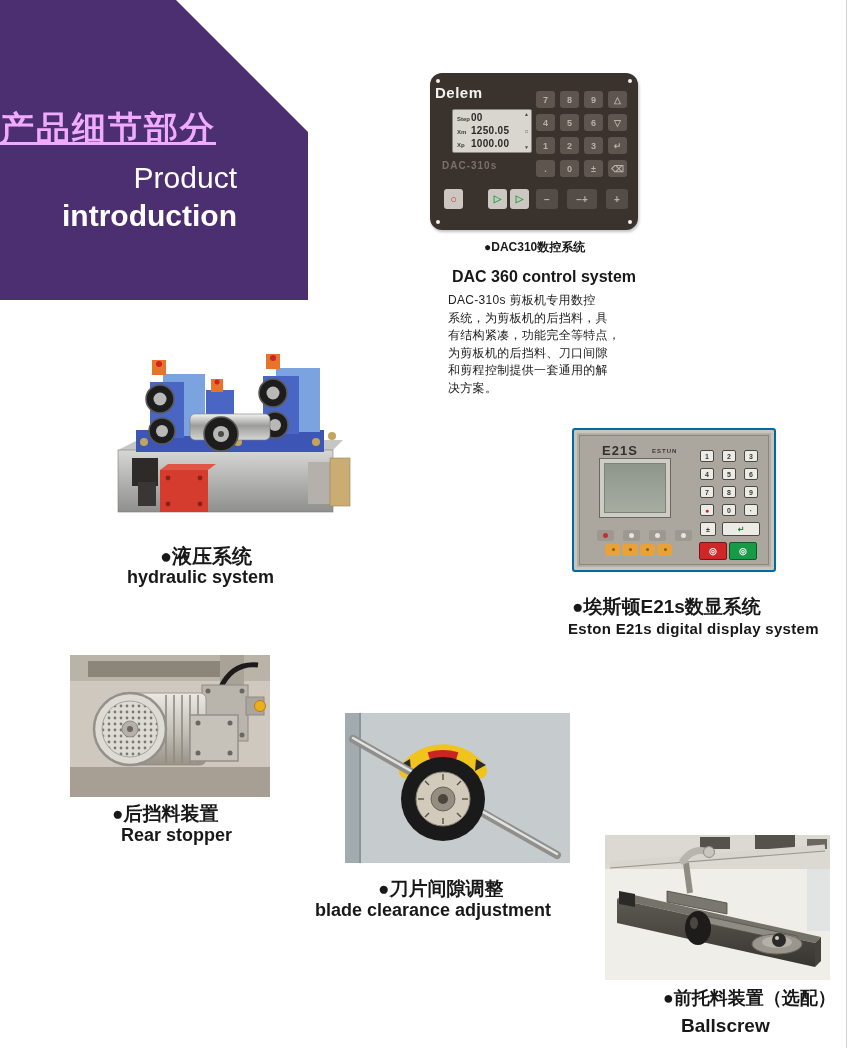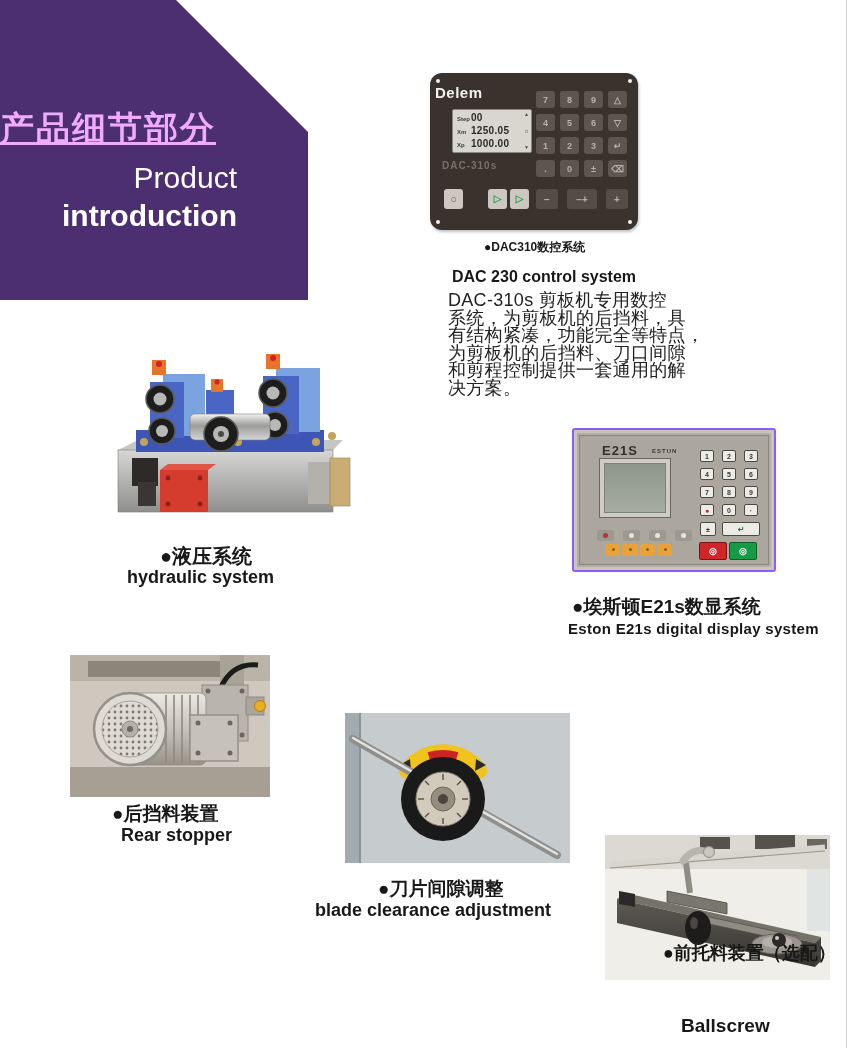--- a/index.html
+++ b/index.html
@@ -37,21 +37,21 @@
         display:flex;align-items:center;justify-content:center;}
   .dac .lightkey{position:absolute;width:19px;height:20px;top:116px;background:#ccc8c1;border-radius:3px;
                  display:flex;align-items:center;justify-content:center;font-weight:bold;}
   .dac .stopglyph{color:#c23038;font-size:11px;line-height:11px;}
   .dac .startglyph{color:#2f9e50;font-size:10px;line-height:10px;}
   .dac .darkkey{position:absolute;top:116px;height:20px;background:#544d47;border-radius:3px;color:#b7b1a9;
                 font-size:10px;font-weight:bold;display:flex;align-items:center;justify-content:center;}
 
   
   .e21{position:absolute;left:572px;top:428px;width:200px;height:140px;background:#b2aea6;
-       border:2px solid #8b5cf6;border-radius:3px;box-shadow:inset 0 0 0 3px #c9c5bd;}
+       border:2px solid #0369a1;border-radius:3px;box-shadow:inset 0 0 0 3px #c9c5bd;}
   .e21 .inner{position:absolute;left:5px;top:5px;right:5px;bottom:5px;background:#aba79e;border:1px solid #8a867e;}
   .e21 .model{position:absolute;left:28px;top:13px;color:#33312d;font-size:13px;font-weight:bold;letter-spacing:1px;}
   .e21 .brand{position:absolute;left:78px;top:18px;color:#3a3834;font-size:6px;font-weight:bold;letter-spacing:1px;}
   .e21 .lcd{position:absolute;left:25px;top:28px;width:72px;height:60px;background:#cfccc4;
             border:1px solid #6b675f;box-sizing:border-box;padding:4px;}
   .e21 .lcd .scr{width:100%;height:100%;background:linear-gradient(#8e968c,#a6aca0);border:1px solid #7c837a;box-sizing:border-box;}
   .e21 .keypad{position:absolute;left:126px;top:20px;display:grid;grid-template-columns:repeat(3,14px);
                grid-auto-rows:12px;gap:6px 8px;}
   .ekey{background:#edebe5;border:1px solid #4c4944;border-radius:2px;font-size:7px;font-weight:bold;color:#3a3834;
         display:flex;align-items:center;justify-content:center;line-height:7px;}
@@ -64,21 +64,21 @@
   .fnkey.red::after{background:#c23030;}
   .e21 .orange{position:absolute;left:31px;top:114px;width:67px;height:12px;display:flex;gap:2px;}
   .oseg{flex:1;background:#e9a23a;border-radius:3px;position:relative;}
   .oseg::after{content:"";position:absolute;left:45%;top:4px;width:3px;height:3px;border-radius:50%;background:#8a5c10;}
   .e21 .bigbtn{position:absolute;top:112px;width:26px;height:16px;border-radius:2px;color:#fff;
                font-size:9px;font-weight:bold;display:flex;align-items:center;justify-content:center;line-height:9px;}
   .e21 .redbtn{left:125px;background:#cf2727;border:1px solid #7c1414;}
   .e21 .greenbtn{left:155px;background:#169a46;border:1px solid #0b5c28;}
 
   
-  .dac-body{position:absolute;left:448px;top:292px;font-size:18px;line-height:17.5px;color:#222;
+  .dac-body{position:absolute;left:448px;top:292px;font-size:12px;line-height:17.5px;color:#222;
             letter-spacing:.3px;white-space:nowrap;}
 
   .photo{position:absolute;}
 </style>
 </head>
 <body>
 
 <div class="page">
   <div class="right-rule"></div>
 
@@ -144,21 +144,21 @@
       </div>
     <div class="lightkey" style="left:80px;">
         <span class="startglyph">▷</span>
       </div>
     <div class="darkkey" style="left:106px;width:22px;">−</div>
     <div class="darkkey" style="left:137px;width:30px;">−+</div>
     <div class="darkkey" style="left:176px;width:22px;">+</div>
   </div>
 
   <div class="cap" style="left:452px;top:239px;font-size:12px;margin-left:32px;">●DAC310数控系统</div>
-  <div class="cap" style="left:452px;top:268px;font-size:16px;">DAC 230 control system</div>
+  <div class="cap" style="left:452px;top:268px;font-size:16px;">DAC 360 control system</div>
   <div class="dac-body">
     <div>DAC-310s 剪板机专用数控</div>
     <div>系统，为剪板机的后挡料，具</div>
     <div>有结构紧凑，功能完全等特点，</div>
     <div>为剪板机的后挡料、刀口间隙</div>
     <div>和剪程控制提供一套通用的解</div>
     <div>决方案。</div>
   </div>
 
   <svg class="photo" style="left:108px;top:352px;" width="245" height="197" viewBox="0 0 245 197">
@@ -365,15 +365,15 @@
     <line x1="81" y1="28" x2="85" y2="58" stroke="#8f8c84" stroke-width="6"></line>
     <path d="M78,26 C84,17 94,13 103,17" stroke="#b8b5ad" stroke-width="7" fill="none" stroke-linecap="round"></path>
     <circle cx="104" cy="17" r="5.5" fill="#c9c6bf" stroke="#8f8c84"></circle>
     <ellipse cx="93" cy="93" rx="13" ry="17" fill="#1d1c1a"></ellipse>
     <ellipse cx="89" cy="88" rx="4" ry="6" fill="#4a4742"></ellipse>
     <ellipse cx="172" cy="109" rx="25" ry="10" fill="#9a968e" stroke="#6b675f"></ellipse>
     <ellipse cx="172" cy="107" rx="15" ry="6" fill="#b5b1a9"></ellipse>
     <circle cx="174" cy="105" r="7" fill="#2c2a28"></circle>
     <circle cx="172" cy="103" r="2" fill="#cfccc4"></circle>
   </svg>
-  <div class="cap" style="left:663px;top:941px;font-size:18px;">●前托料装置（选配）</div>
+  <div class="cap" style="left:663px;top:986px;font-size:18px;">●前托料装置（选配）</div>
   <div class="cap" style="left:681px;top:1015px;font-size:19px;">Ballscrew</div>
 </div>
 
 </body></html>

